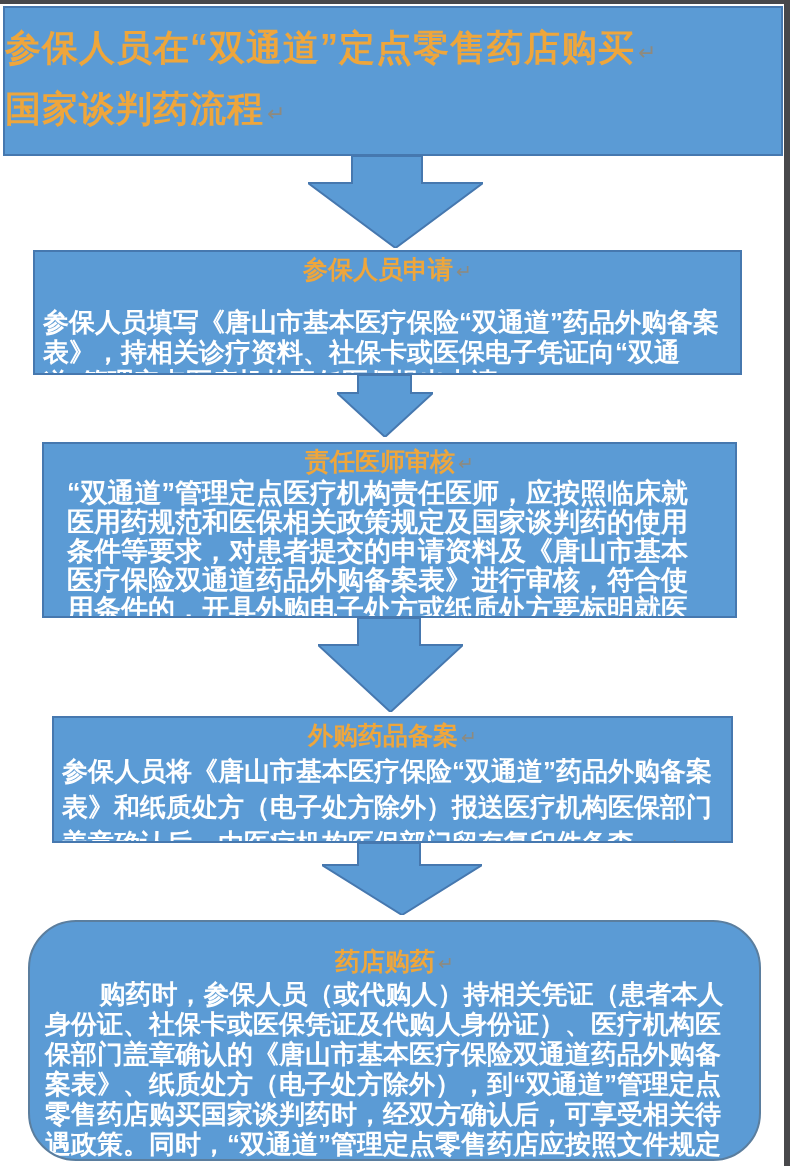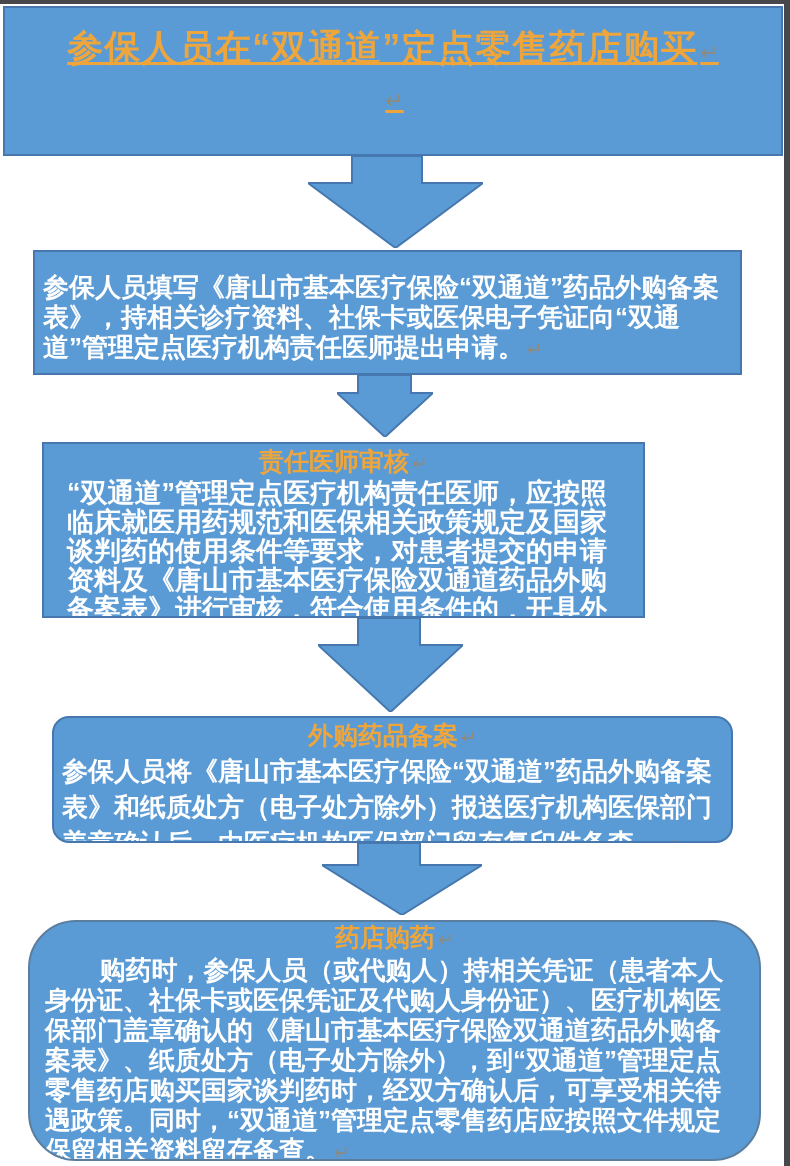--- a/index.html
+++ b/index.html
@@ -20,26 +20,25 @@
   .box {
     position:absolute;
     background:var(--box-fill,#5B9BD5);
     border:2px solid var(--box-border,#4678AF);
     overflow:hidden;
     color:var(--body-text,#ffffff);
   }
 
   .title-box { left:3px; top:6px; width:780px; height:150px; padding-top:12px; }
   .title-line {
-    text-align:center;
+    text-align:left;
     font-size:36px; font-weight:700; line-height:56px;
     color:var(--title-gold,#EEA63C);
     letter-spacing:1px;
     white-space:nowrap;
-    text-decoration:underline;
   }
   .title-line.empty { line-height:30px; }
 
   .pmark {
     color:var(--mark-color,#8f8a7d);
     font-size:19px; font-weight:400;
     vertical-align:baseline;
     padding-left:3px;
     letter-spacing:0;
   }
@@ -53,59 +52,61 @@
   }
   .step-body {
     font-weight:700;
     text-align:left;
     color:var(--body-text,#ffffff);
   }
 
   .step1 { left:33px;  top:250px; width:709px; height:125px; }
   .step1 .step-body { font-size:26px; line-height:30px; padding:0 8px;margin-top:20px; }
 
-  .step2 { left:42px;  top:442px; width:603px; height:176px; }
+  .step2 { left:42px;  top:442px; width:695px; height:176px; }
   .step2 .step-body { font-size:27px; line-height:29px; padding:0 23px; }
 
-  .step3 { left:52px;  top:716px; width:681px; height:127px;border-radius:17px; }
+  .step3 { left:52px;  top:716px; width:681px; height:127px; }
   .step3 .step-body { font-size:26px; line-height:36px; padding:0 8px; }
 
   .step4 {
     left:28px; top:920px; width:733px; height:241px;
     border-radius:48px;
     border-color:var(--rounded-border,#5B7E9E);
   }
-  .step4 .step-title { padding-top:0; }
+  .step4 .step-title { padding-top:24px; }
   .step4 .step-body { font-size:26px; line-height:30px; padding:0 15px; text-indent:2.1em; }
 
   
   .arrow { position:absolute; display:block; }
   .arrow1 { left:308px; top:156px; width:175px; height:92px; }
   .arrow2 { left:337px; top:375px; width:96px;  height:62px; }
   .arrow3 { left:318px; top:618px; width:145px; height:94px; }
   .arrow4 { left:322px; top:843px; width:160px; height:72px; }
 </style>
 </head>
 <body>
 
 <div class="screen">
 
   <div class="edge edge-top"></div>
   <div class="edge edge-right"></div>
 
   <div class="box title-box">
     <div class="title-line"><span>参保人员在“双通道”定点零售药店购买</span><span class="pmark">↵</span></div>
+    <div class="title-line"><span>国家谈判药流程</span><span class="pmark">↵</span></div>
     <div class="title-line empty"><span class="pmark">↵</span></div>
   </div>
 
   <svg class="arrow arrow1" viewBox="0 0 175 92" preserveAspectRatio="none">
     <polygon points="44,0 114,0 114,27 175,27 87.5,92 0,27 44,27" style="fill:var(--box-fill,#5B9BD5);stroke:var(--box-border,#4678AF);stroke-width:2"></polygon>
   </svg>
 
   <div class="box step1">
+    <div class="step-title"><span>参保人员申请</span><span class="pmark">↵</span></div>
     <div class="step-body"><span>参保人员填写《唐山市基本医疗保险“双通道”药品外购备案表》，持相关诊疗资料、社保卡或医保电子凭证向“双通道”管理定点医疗机构责任医师提出申请。</span><span class="pmark">↵</span></div>
   </div>
 
   <svg class="arrow arrow2" viewBox="0 0 96 62" preserveAspectRatio="none">
     <polygon points="21,0 74,0 74,18 96,18 48,62 0,18 21,18" style="fill:var(--box-fill,#5B9BD5);stroke:var(--box-border,#4678AF);stroke-width:2"></polygon>
   </svg>
 
   <div class="box step2">
     <div class="step-title"><span>责任医师审核</span><span class="pmark">↵</span></div>
     <div class="step-body"><span>“双通道”管理定点医疗机构责任医师，应按照临床就医用药规范和医保相关政策规定及国家谈判药的使用条件等要求，对患者提交的申请资料及《唐山市基本医疗保险双通道药品外购备案表》进行审核，符合使用条件的，开具外购电子处方或纸质处方要标明就医类别并签字确认。</span><span class="pmark">↵</span></div>

